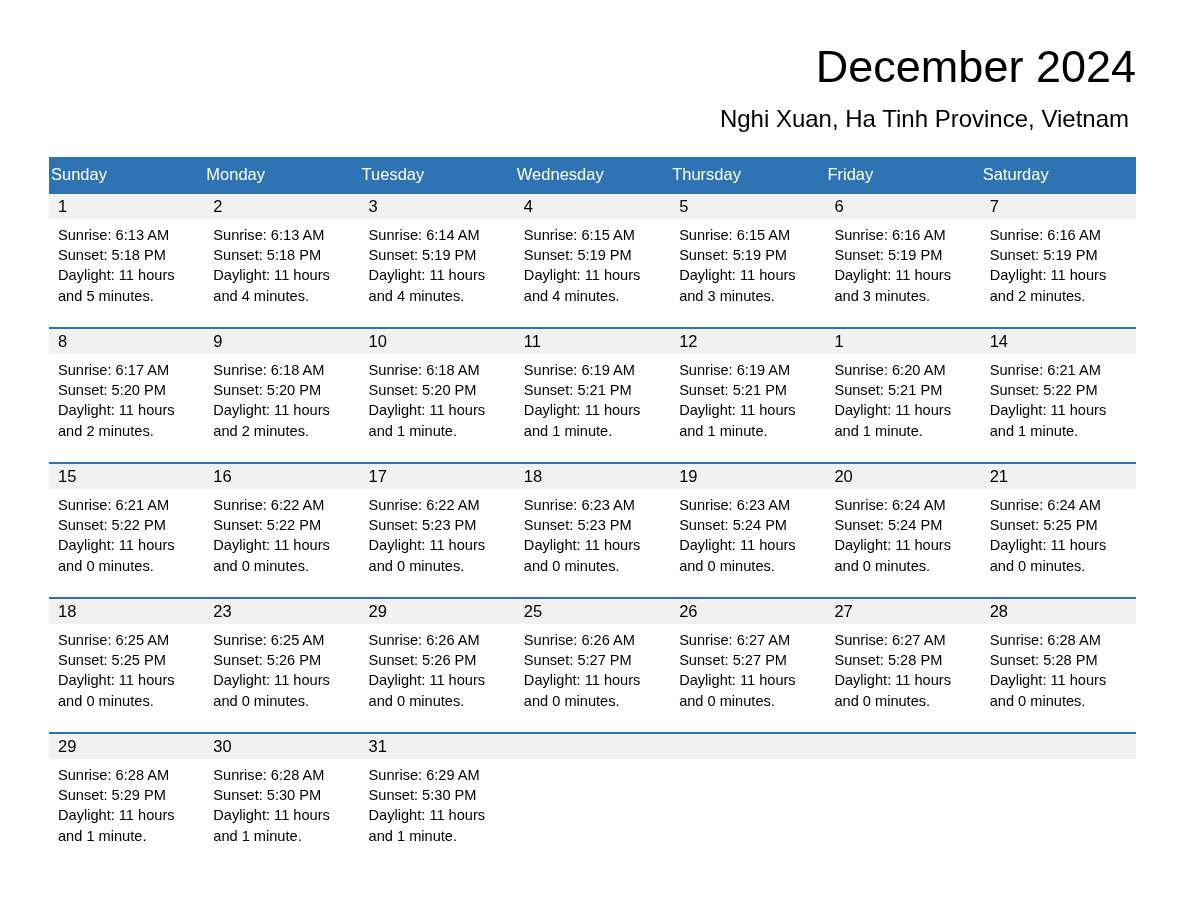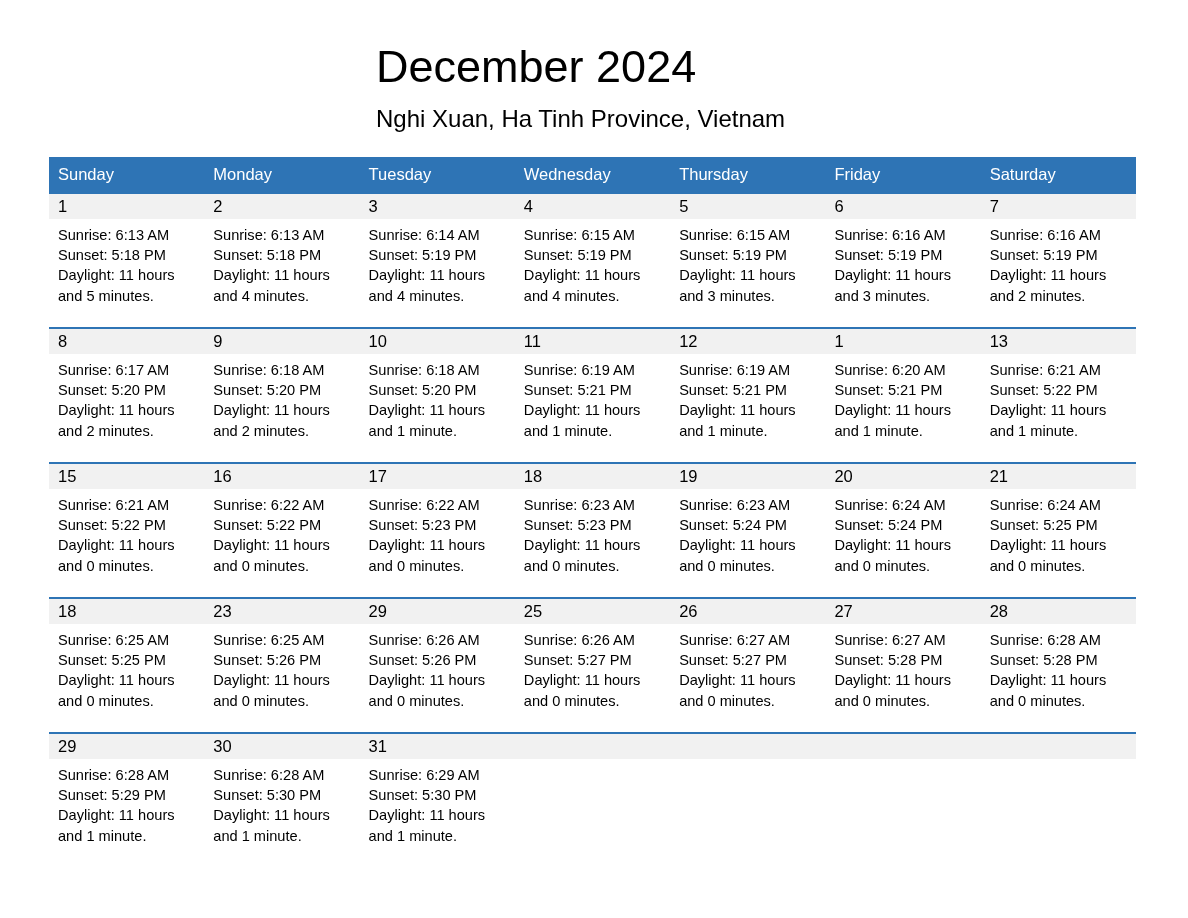--- a/index.html
+++ b/index.html
@@ -62,20 +62,21 @@
     top: 34px;
     font-size: 34px;
     color: #1773bc;
     font-family: "DejaVu Sans", sans-serif;
     line-height: 38px;
   }
   .title-block {
     position: absolute;
     right: 0;
     top: 0;
+    text-align: right;
     width: 760px;
   }
   .cal-title {
     font-size: 45px;
     font-weight: normal;
     color: #000;
     line-height: 54px;
     margin: 0;
     letter-spacing: 0px;
   }
@@ -97,21 +98,21 @@
     table-layout: fixed;
   }
   .calendar col { width: 155.28px; }
 
   .calendar thead th {
     background: #2e74b5;
     color: #ffffff;
     font-size: 16.5px;
     font-weight: normal;
     text-align: left;
-    padding: 7px 0 8px 9px;
+    padding: 7px 0 8px 2px;
     height: 20px;
     vertical-align: middle;
     border: none;
   }
 
   .calendar tbody td {
     vertical-align: top;
     padding: 0;
     border: none;
     border-top: 2px solid #2e74b5;
@@ -323,21 +324,21 @@
               <div class="dayinfo">
                 <div>Sunrise: 6:20 AM</div>
                 <div>Sunset: 5:21 PM</div>
                 <div>Daylight: 11 hours</div>
                 <div>and 1 minute.</div>
               </div>
             </div>
           </td>
         <td>
             <div class="daycell">
-              <div class="daynum-band">13</div>
+              <div class="daynum-band">14</div>
               <div class="dayinfo">
                 <div>Sunrise: 6:21 AM</div>
                 <div>Sunset: 5:22 PM</div>
                 <div>Daylight: 11 hours</div>
                 <div>and 1 minute.</div>
               </div>
             </div>
           </td>
       </tr>
 

